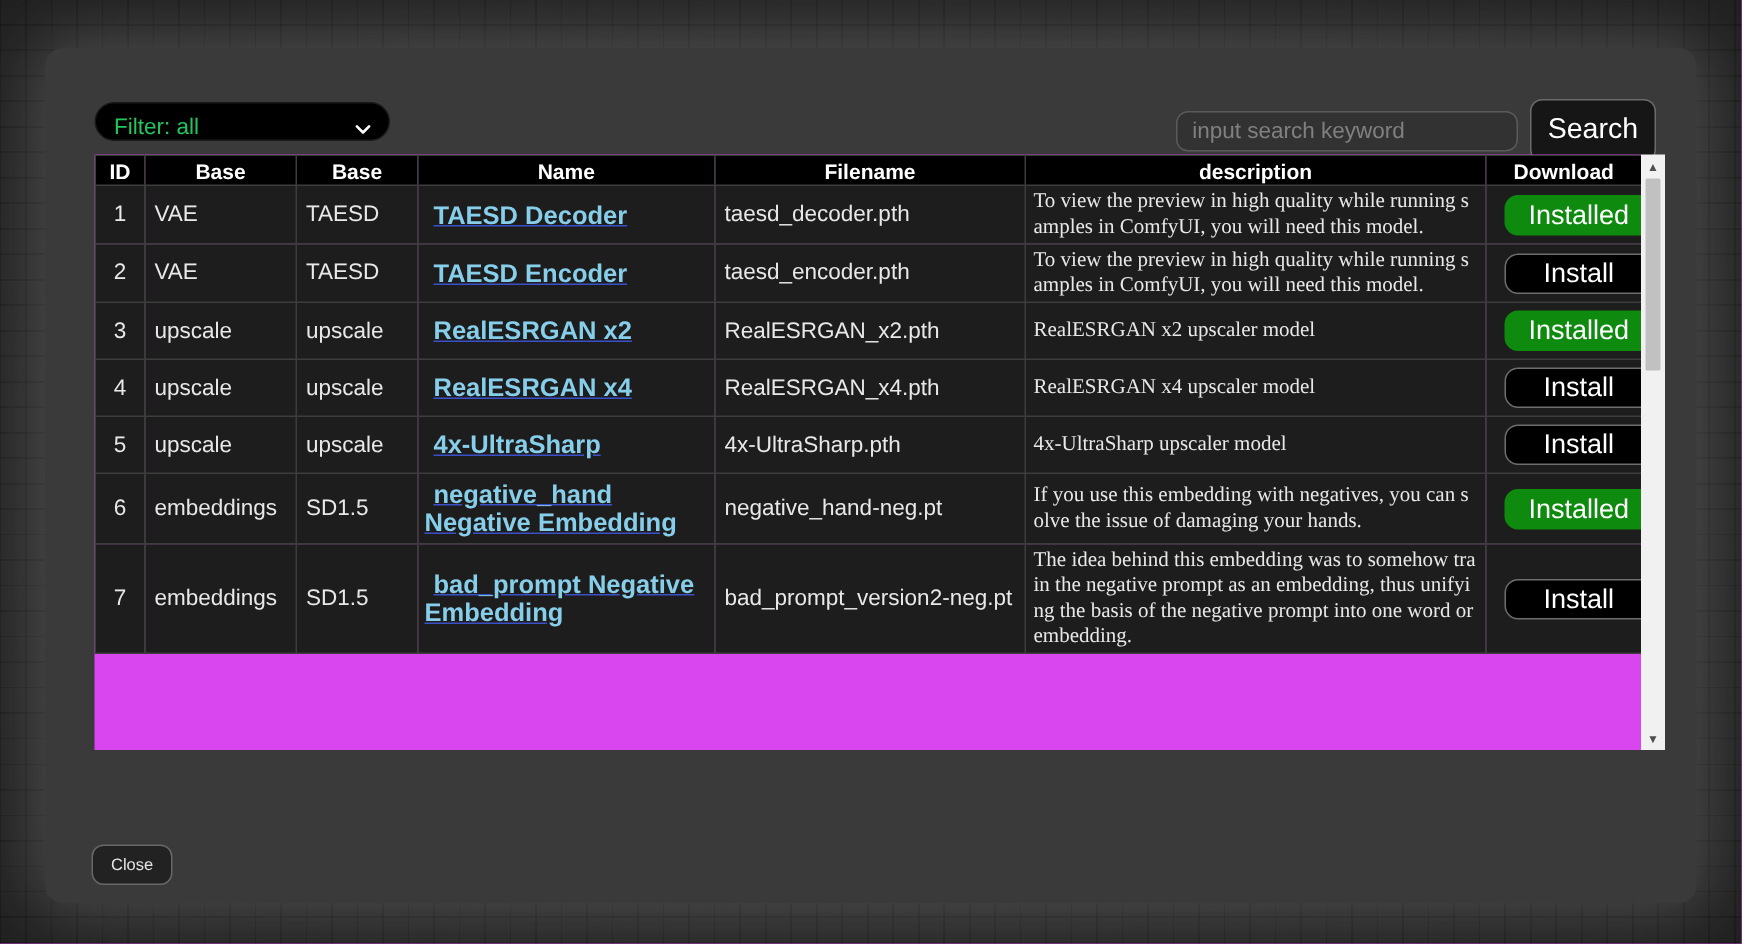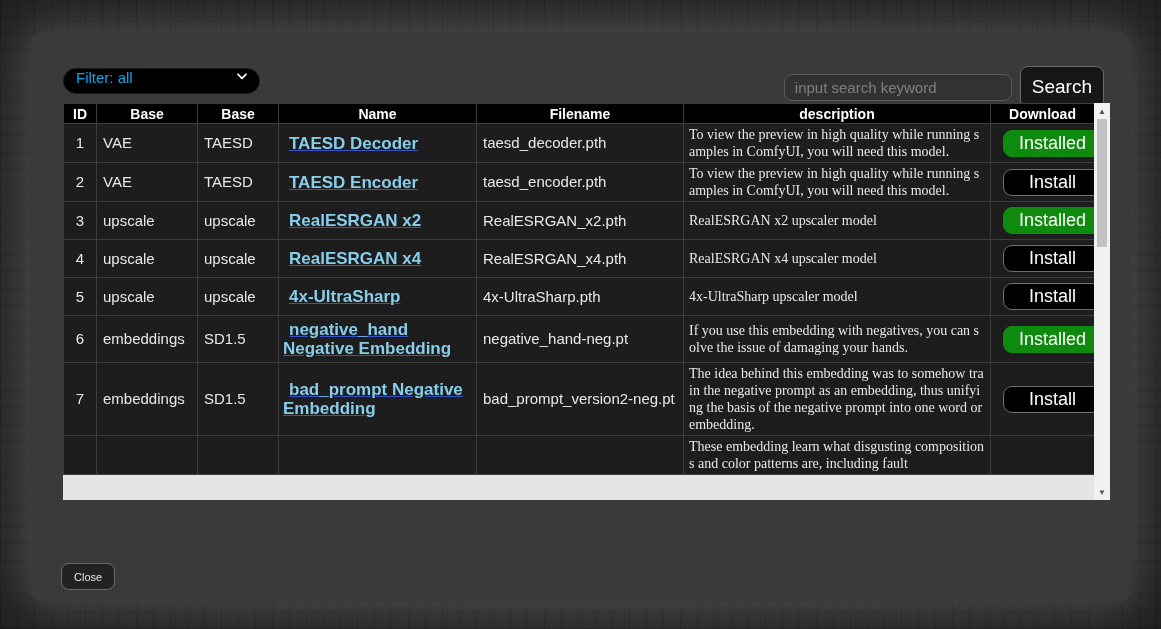--- a/index.html
+++ b/index.html
@@ -24,23 +24,23 @@
   }
 
   
   .filter-select {
     position: absolute;
     left: 33px; top: 36px;
     width: 197px; height: 26px;
     background: #000;
     border: 1px solid #1a1a1a;
     border-radius: 13px;
-    color: #0ea5e9;
+    color: #22c55e;
     font-size: 15px;
-    display: flex; align-items: flex-start;
+    display: flex; align-items: flex-end;
     padding: 0 10px 0 12px;
     cursor: pointer;
   }
   .filter-select .chev { margin-left: auto; display: flex; align-items: center; }
 
   .search-group {
     position: absolute;
     right: 27px; top: 34px;
     display: flex; align-items: center; gap: 8px;
   }
@@ -70,21 +70,21 @@
   
   .table-zone {
     position: absolute;
     left: 33px; top: 71px;
     width: 1047px; height: 397px;
     display: flex;
   }
   .table-clip {
     width: 1031px; height: 397px;
     overflow: hidden;
-    background: #e5e5e5;
+    background: #d946ef;
   }
   table {
     width: 1031px;
     border-collapse: collapse;
     table-layout: fixed;
   }
   col.c-id { width: 33px; }
   col.c-type { width: 101px; }
   col.c-base { width: 81px; }
   col.c-name { width: 198px; }
@@ -295,29 +295,20 @@
               <td class="cell-id">7</td>
               <td class="cell-type">embeddings</td>
               <td class="cell-base">SD1.5</td>
               <td class="cell-name">
                 <a href="#"><b>bad_prompt Negative Embedding</b></a>
               </td>
               <td class="cell-file">bad_prompt_version2-neg.pt</td>
               <td class="cell-desc">The idea behind this embedding was to somehow train the negative prompt as an embedding, thus unifying the basis of the negative prompt into one word or embedding.</td>
               <td class="cell-dl"><button class="btn-dl install">Install</button></td>
             </tr>
-            <tr>
-              <td class="cell-id"></td>
-              <td class="cell-type"></td>
-              <td class="cell-base"></td>
-              <td class="cell-name"></td>
-              <td class="cell-file"></td>
-              <td class="cell-desc">These embedding learn what disgusting compositions and color patterns are, including fault</td>
-              <td class="cell-dl"></td>
-            </tr>
           </tbody>
       </table>
     </div>
     <div class="scrollbar">
       <div class="sb-btn">▲</div>
       <div class="sb-thumb"></div>
       <div class="sb-spacer"></div>
       <div class="sb-btn">▼</div>
     </div>
   </div>

